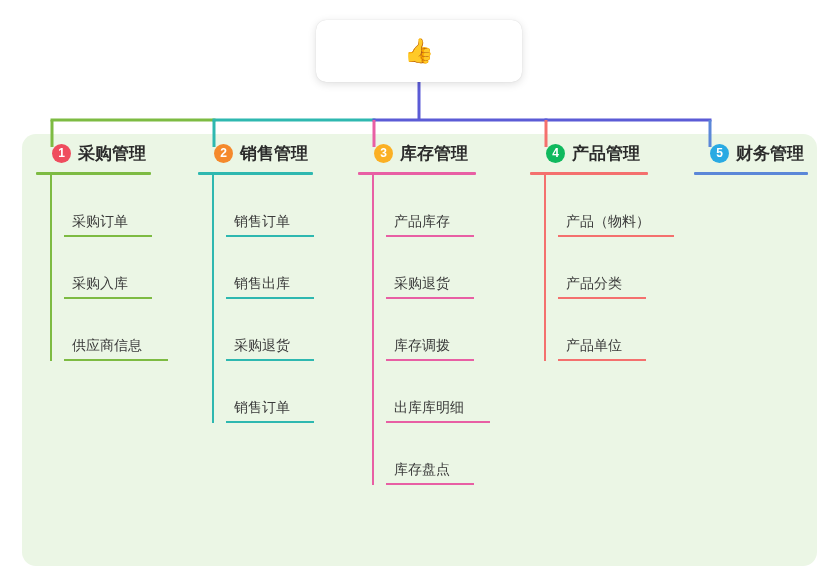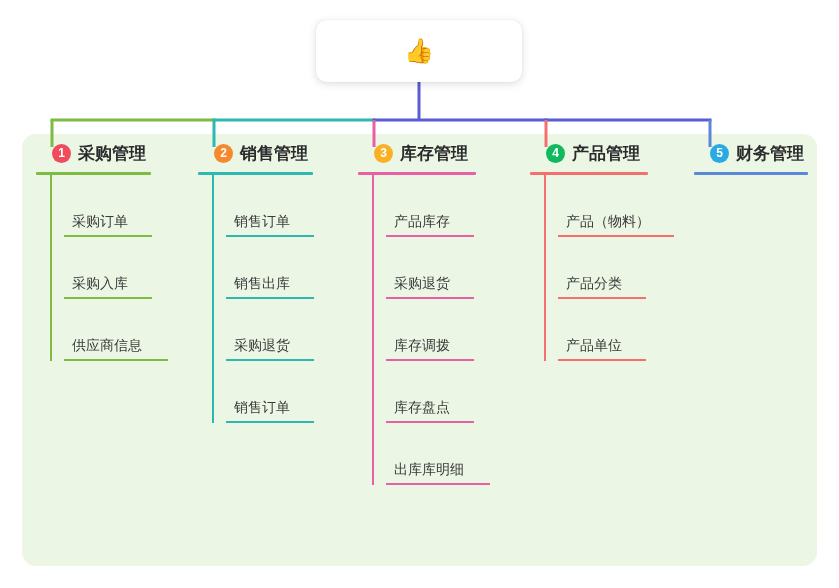--- a/index.html
+++ b/index.html
@@ -220,27 +220,27 @@
         </div>
         <div class="leaf">
           <span class="leaf-label">采购退货</span>
           <div class="leaf-rule" style="background: rgb(232, 95, 164); width: 88px;"></div>
         </div>
         <div class="leaf">
           <span class="leaf-label">库存调拨</span>
           <div class="leaf-rule" style="background: rgb(232, 95, 164); width: 88px;"></div>
         </div>
         <div class="leaf">
-          <span class="leaf-label">库存盘点</span>
-          <div class="leaf-rule" style="background: rgb(232, 95, 164); width: 88px;"></div>
-        </div>
-        <div class="leaf">
           <span class="leaf-label">出库库明细</span>
           <div class="leaf-rule" style="background: rgb(232, 95, 164); width: 104px;"></div>
         </div>
+        <div class="leaf">
+          <span class="leaf-label">库存盘点</span>
+          <div class="leaf-rule" style="background: rgb(232, 95, 164); width: 88px;"></div>
+        </div>
       </div>
     </div>
     <div class="column" style="left: 530px; width: 160px;">
       <div class="col-head">
         <span class="badge" style="background: rgb(16, 185, 94);">4</span>
         <span class="col-title">产品管理</span>
       </div>
       <div class="head-rule" style="background: rgb(244, 112, 110); width: 118px;"></div>
       <div class="leaves">
         <div class="spine" style="background: rgb(244, 112, 110);"></div>

